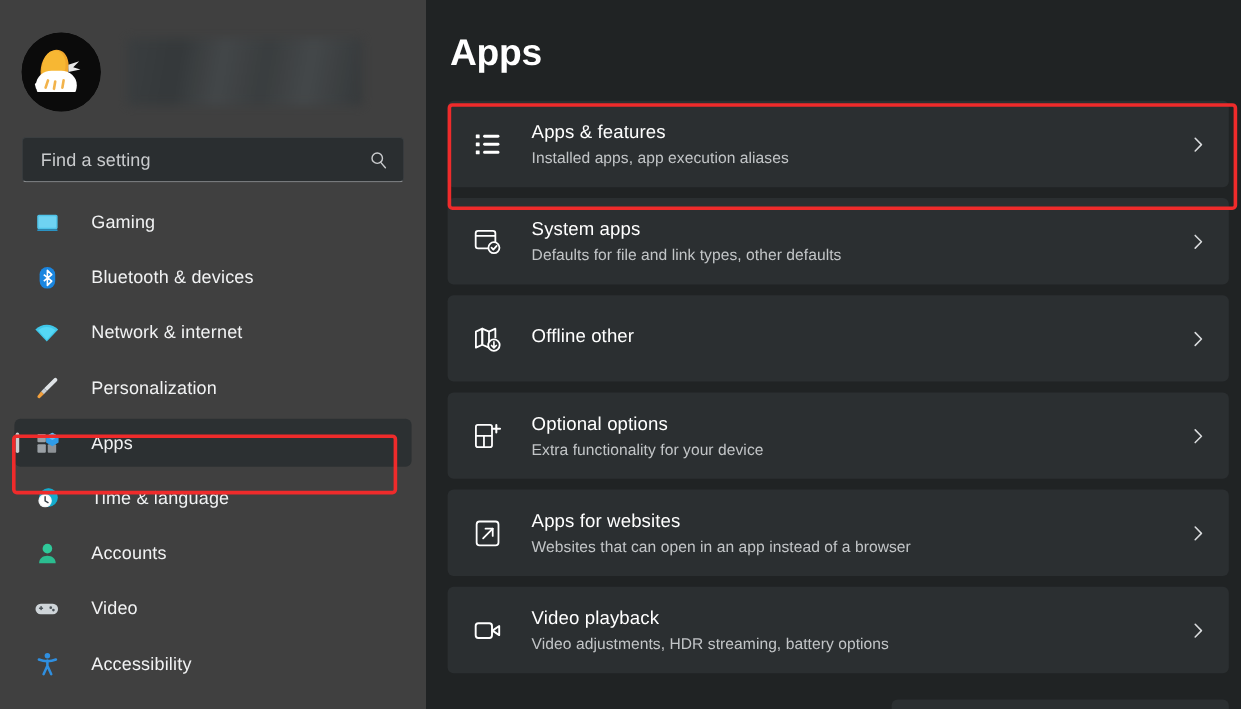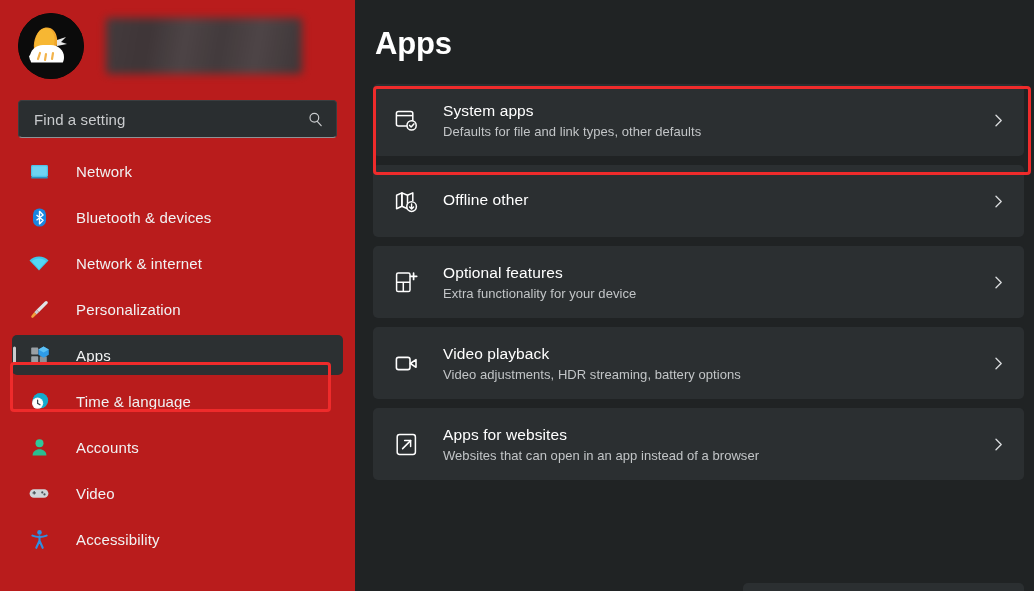--- a/index.html
+++ b/index.html
@@ -14,23 +14,24 @@
     width: 1034px; height: 591px;
     background: #202324;
     display: flex;
     overflow: hidden;
   }
 
   
   .sidebar {
     width: 355px;
     height: 591px;
-    background: #b91c1c;
+    background: #404040;
     flex: 0 0 355px;
     position: relative;
+    padding-top: 14px;
   }
   .profile {
     display: flex;
     align-items: center;
     padding: 6px 0 0 18px;
     height: 86px;
   }
   .avatar {
     width: 66px; height: 66px;
     border-radius: 50%;
@@ -210,21 +211,21 @@
     <div class="nav">
 
       <div class="nav-item">
         <span class="nav-ico">
           <svg width="21" height="21" viewBox="0 0 21 21" xmlns="http://www.w3.org/2000/svg">
             <rect x="2" y="4" width="17" height="12" rx="1.4" fill="#4fc3e8"></rect>
             <rect x="3.2" y="5.2" width="14.6" height="9.6" rx="1" fill="#6fd3f2"></rect>
             <rect x="2" y="16" width="17" height="1.6" rx=".8" fill="#2a93c4"></rect>
           </svg>
         </span>
-        <span class="nav-label">Network</span>
+        <span class="nav-label">Gaming</span>
       </div>
 
       <div class="nav-item">
         <span class="nav-ico">
           <svg width="21" height="21" viewBox="0 0 21 21" xmlns="http://www.w3.org/2000/svg">
             <rect x="4" y="1.5" width="13" height="18" rx="6.3" fill="#1a86e0"></rect>
             <path d="M10.5 4.3v12.6l3.6-3.6-6.6-5.4M10.5 16.9V4.3l3.6 3.6-6.6 5.4" stroke="#ffffff" stroke-width="1.35" fill="none" stroke-linejoin="round"></path>
           </svg>
         </span>
         <span class="nav-label">Bluetooth &amp; devices</span>
@@ -310,20 +311,41 @@
         </span>
         <span class="nav-label">Accessibility</span>
       </div>
 
     </div>
   </div>
 
   <div class="main">
     <div class="page-title">Apps</div>
 
+    <div class="card">
+      <span class="card-ico">
+        <svg width="25" height="25" viewBox="0 0 25 25" xmlns="http://www.w3.org/2000/svg">
+          <rect x="2.5" y="4" width="3.2" height="3.2" rx=".5" fill="#ffffff"></rect>
+          <rect x="2.5" y="10.7" width="3.2" height="3.2" rx=".5" fill="#ffffff"></rect>
+          <rect x="2.5" y="17.4" width="3.2" height="3.2" rx=".5" fill="#ffffff"></rect>
+          <rect x="8.6" y="4.3" width="13.6" height="2.5" rx="1.2" fill="#ffffff"></rect>
+          <rect x="8.6" y="11" width="13.6" height="2.5" rx="1.2" fill="#ffffff"></rect>
+          <rect x="8.6" y="17.7" width="13.6" height="2.5" rx="1.2" fill="#ffffff"></rect>
+        </svg>
+      </span>
+      <div class="card-text">
+        <div class="card-title">Apps &amp; features</div>
+        <div class="card-sub">Installed apps, app execution aliases</div>
+      </div>
+      <span class="chev">
+        <svg viewBox="0 0 15 15" fill="none" xmlns="http://www.w3.org/2000/svg">
+          <path d="M5 2.2L10.2 7.5L5 12.8" stroke="#e4e6e8" stroke-width="1.3" stroke-linecap="round" stroke-linejoin="round"></path>
+        </svg>
+      </span>
+    </div>
 
     <div class="card">
       <span class="card-ico">
         <svg width="25" height="25" viewBox="0 0 25 25" fill="none" xmlns="http://www.w3.org/2000/svg">
           <rect x="2.4" y="3.4" width="16.4" height="14.6" rx="2" stroke="#ffffff" stroke-width="1.5"></rect>
           <path d="M2.4 7.6h16.4" stroke="#ffffff" stroke-width="1.5"></path>
           <circle cx="17.6" cy="17.4" r="4.6" fill="#2b2f31" stroke="#ffffff" stroke-width="1.5"></circle>
           <path d="M15.6 17.4l1.5 1.6 2.8-3.1" stroke="#ffffff" stroke-width="1.5" stroke-linecap="round" stroke-linejoin="round"></path>
         </svg>
       </span>
@@ -360,40 +382,22 @@
 
     <div class="card">
       <span class="card-ico">
         <svg width="25" height="25" viewBox="0 0 25 25" fill="none" xmlns="http://www.w3.org/2000/svg">
           <rect x="2.6" y="3" width="13.4" height="18.6" rx="1.6" stroke="#ffffff" stroke-width="1.5"></rect>
           <path d="M2.6 12.3h13.4M9.3 12.3v9.3" stroke="#ffffff" stroke-width="1.5"></path>
           <path d="M19.6 3.2v6.2M16.5 6.3h6.2" stroke="#ffffff" stroke-width="1.7" stroke-linecap="round"></path>
         </svg>
       </span>
       <div class="card-text">
-        <div class="card-title">Optional features</div>
+        <div class="card-title">Optional options</div>
         <div class="card-sub">Extra functionality for your device</div>
-      </div>
-      <span class="chev">
-        <svg viewBox="0 0 15 15" fill="none" xmlns="http://www.w3.org/2000/svg">
-          <path d="M5 2.2L10.2 7.5L5 12.8" stroke="#e4e6e8" stroke-width="1.3" stroke-linecap="round" stroke-linejoin="round"></path>
-        </svg>
-      </span>
-    </div>
-
-    <div class="card">
-      <span class="card-ico">
-        <svg width="25" height="25" viewBox="0 0 25 25" fill="none" xmlns="http://www.w3.org/2000/svg">
-          <rect x="2.4" y="6.4" width="13.6" height="12.2" rx="2.2" stroke="#ffffff" stroke-width="1.6"></rect>
-          <path d="M16.4 12.5l5.6-3.8v7.6z" stroke="#ffffff" stroke-width="1.6" stroke-linejoin="round"></path>
-        </svg>
-      </span>
-      <div class="card-text">
-        <div class="card-title">Video playback</div>
-        <div class="card-sub">Video adjustments, HDR streaming, battery options</div>
       </div>
       <span class="chev">
         <svg viewBox="0 0 15 15" fill="none" xmlns="http://www.w3.org/2000/svg">
           <path d="M5 2.2L10.2 7.5L5 12.8" stroke="#e4e6e8" stroke-width="1.3" stroke-linecap="round" stroke-linejoin="round"></path>
         </svg>
       </span>
     </div>
 
     <div class="card">
       <span class="card-ico">
@@ -407,18 +411,36 @@
         <div class="card-title">Apps for websites</div>
         <div class="card-sub">Websites that can open in an app instead of a browser</div>
       </div>
       <span class="chev">
         <svg viewBox="0 0 15 15" fill="none" xmlns="http://www.w3.org/2000/svg">
           <path d="M5 2.2L10.2 7.5L5 12.8" stroke="#e4e6e8" stroke-width="1.3" stroke-linecap="round" stroke-linejoin="round"></path>
         </svg>
       </span>
     </div>
 
+    <div class="card">
+      <span class="card-ico">
+        <svg width="25" height="25" viewBox="0 0 25 25" fill="none" xmlns="http://www.w3.org/2000/svg">
+          <rect x="2.4" y="6.4" width="13.6" height="12.2" rx="2.2" stroke="#ffffff" stroke-width="1.6"></rect>
+          <path d="M16.4 12.5l5.6-3.8v7.6z" stroke="#ffffff" stroke-width="1.6" stroke-linejoin="round"></path>
+        </svg>
+      </span>
+      <div class="card-text">
+        <div class="card-title">Video playback</div>
+        <div class="card-sub">Video adjustments, HDR streaming, battery options</div>
+      </div>
+      <span class="chev">
+        <svg viewBox="0 0 15 15" fill="none" xmlns="http://www.w3.org/2000/svg">
+          <path d="M5 2.2L10.2 7.5L5 12.8" stroke="#e4e6e8" stroke-width="1.3" stroke-linecap="round" stroke-linejoin="round"></path>
+        </svg>
+      </span>
+    </div>
+
     <div class="bottom-peek"></div>
   </div>
 
   <div class="hl-sidebar"></div>
   <div class="hl-card"></div>
 </div>
 
 </body></html>

